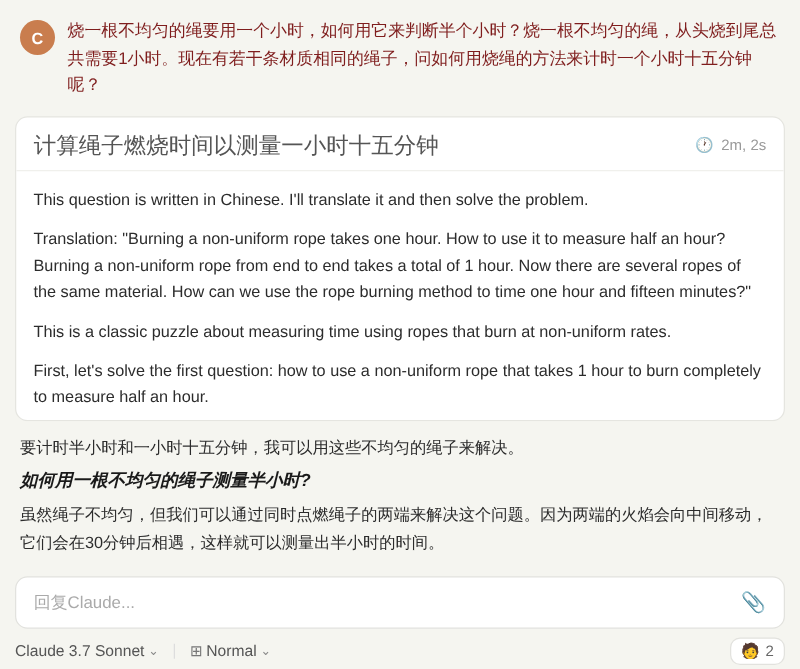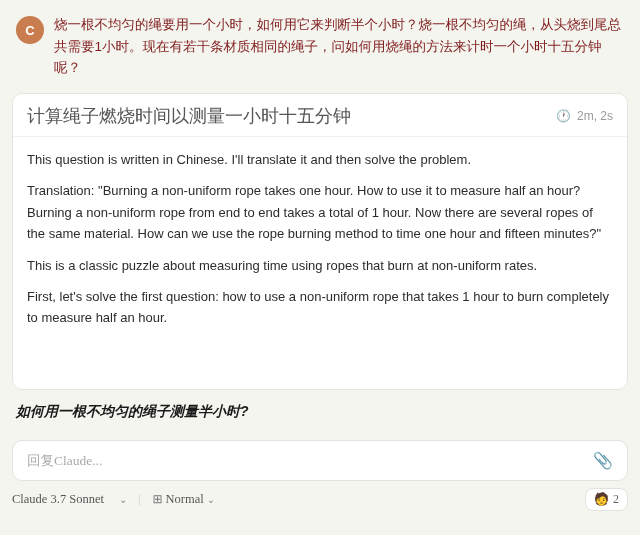--- a/index.html
+++ b/index.html
@@ -110,23 +110,22 @@
       font-style: italic;
     }
     .chinese-section p {
       margin-bottom: 4px;
       font-size: 13px;
     }
 
     
     .bottom-bar {
       background: #f5f5f0;
-      padding: 6px 12px 24px 12px;
-      flex-shrink: 0;
-      font-family: Liberation Serif, serif;
+      padding: 6px 12px 3px 12px;
+      flex-shrink: 0;
     }
 
     .input-box {
       background: white;
       border: 1px solid #e2e2de;
       border-radius: 10px;
       padding: 10px 14px;
       display: flex;
       align-items: center;
       justify-content: space-between;
@@ -150,21 +149,21 @@
     .model-selector {
       display: flex;
       align-items: center;
       gap: 10px;
     }
     .model-name {
       font-size: 12.5px;
       color: #555;
       display: flex;
       align-items: center;
-      gap: 15px;
+      gap: 3px;
       cursor: pointer;
     }
     .model-name span.chevron {
       font-size: 10px;
       color: #888;
     }
     .mode-selector {
       display: flex;
       align-items: center;
       gap: 3px;
@@ -221,21 +220,23 @@
   <div class="response-body">
       <p>This question is written in Chinese. I'll translate it and then solve the problem.</p>
       <p>Translation:
 "Burning a non-uniform rope takes one hour. How to use it to measure half an hour? Burning a non-uniform rope from end to end takes a total of 1 hour. Now there are several ropes of the same material. How can we use the rope burning method to time one hour and fifteen minutes?"</p>
       <p>This is a classic puzzle about measuring time using ropes that burn at non-uniform rates.</p>
       <p>First, let's solve the first question: how to use a non-uniform rope that takes 1 hour to burn completely to measure half an hour.</p>
     </div>
 </div>
 
 <div class="chinese-section">
+  <p>要计时半小时和一小时十五分钟，我可以用这些不均匀的绳子来解决。</p>
   <h3>如何用一根不均匀的绳子测量半小时?</h3>
+  <p>虽然绳子不均匀，但我们可以通过同时点燃绳子的两端来解决这个问题。因为两端的火焰会向中间移动，它们会在30分钟后相遇，这样就可以测量出半小时的时间。</p>
 </div>
 
 <div class="bottom-bar">
   <div class="input-box">
     <span class="input-placeholder">回复Claude...</span>
     <span class="attach-icon">📎</span>
   </div>
   <div class="bottom-controls">
     <div class="model-selector">
       <div class="model-name">

